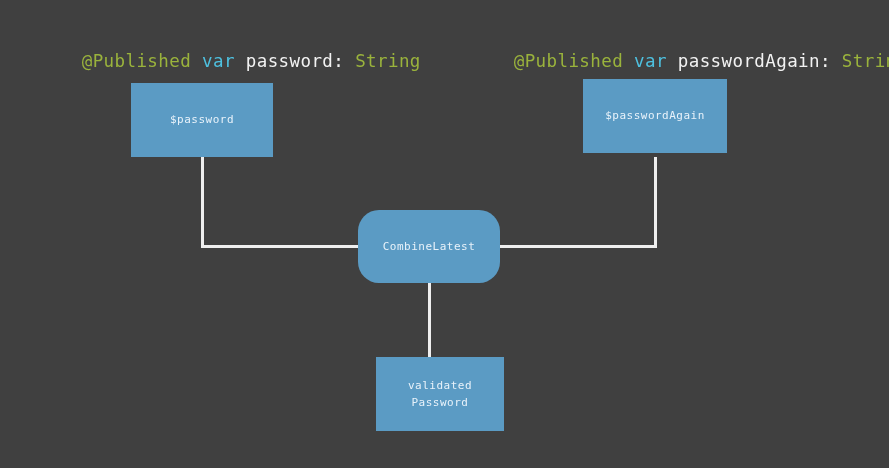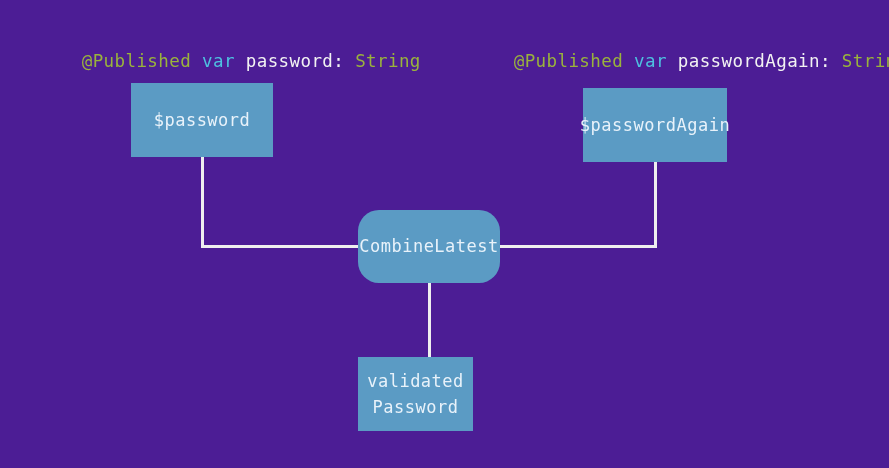--- a/index.html
+++ b/index.html
@@ -8,21 +8,21 @@
     padding: 0;
     background: #000000;
   }
   body {
     font-family: "DejaVu Sans Mono", "Liberation Mono", monospace;
   }
   #stage {
     position: relative;
     width: 889px;
     height: 468px;
-    background: #4c1d95;
+    background: #404040;
     overflow: hidden;
   }
 
   
   .code-line {
     position: absolute;
     white-space: pre;
     font-family: "DejaVu Sans Mono", "Liberation Mono", monospace;
     font-size: 17.5px;
     letter-spacing: 0.4px;
@@ -43,31 +43,31 @@
   
   .node {
     position: absolute;
     background: #5b9bc4;
     color: #e8f2fa;
     display: flex;
     align-items: center;
     justify-content: center;
     text-align: center;
     font-family: "DejaVu Sans Mono", "Liberation Mono", monospace;
-    font-size: 17px;
+    font-size: 11px;
     line-height: 1.55;
     letter-spacing: 0.5px;
     box-sizing: border-box;
     white-space: pre-line;
   }
 
   #node-password       { left: 131px; top: 83px;  width: 142px; height: 74px; }
-  #node-passwordagain  { left: 583px; top: 88px;  width: 144px; height: 74px; }
+  #node-passwordagain  { left: 583px; top: 79px;  width: 144px; height: 74px; }
   #node-combinelatest  { left: 358px; top: 210px; width: 142px; height: 73px; border-radius: 21px; }
-  #node-validated      { left: 358px; top: 357px; width: 115px; height: 74px; }
+  #node-validated      { left: 376px; top: 357px; width: 128px; height: 74px; }
 
   
   .conn {
     position: absolute;
     background: #efefef;
   }
   .conn-v { width: 3px; }
   .conn-h { height: 3px; }
 
   

